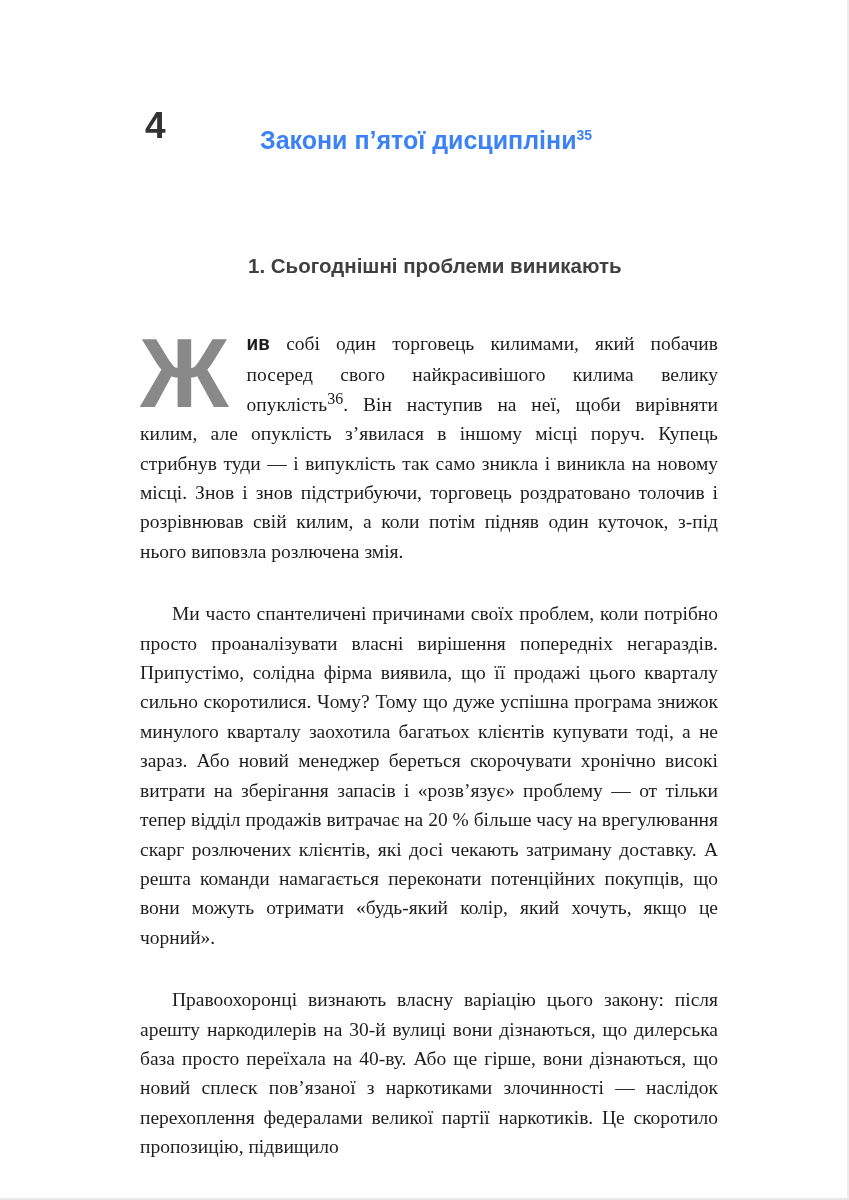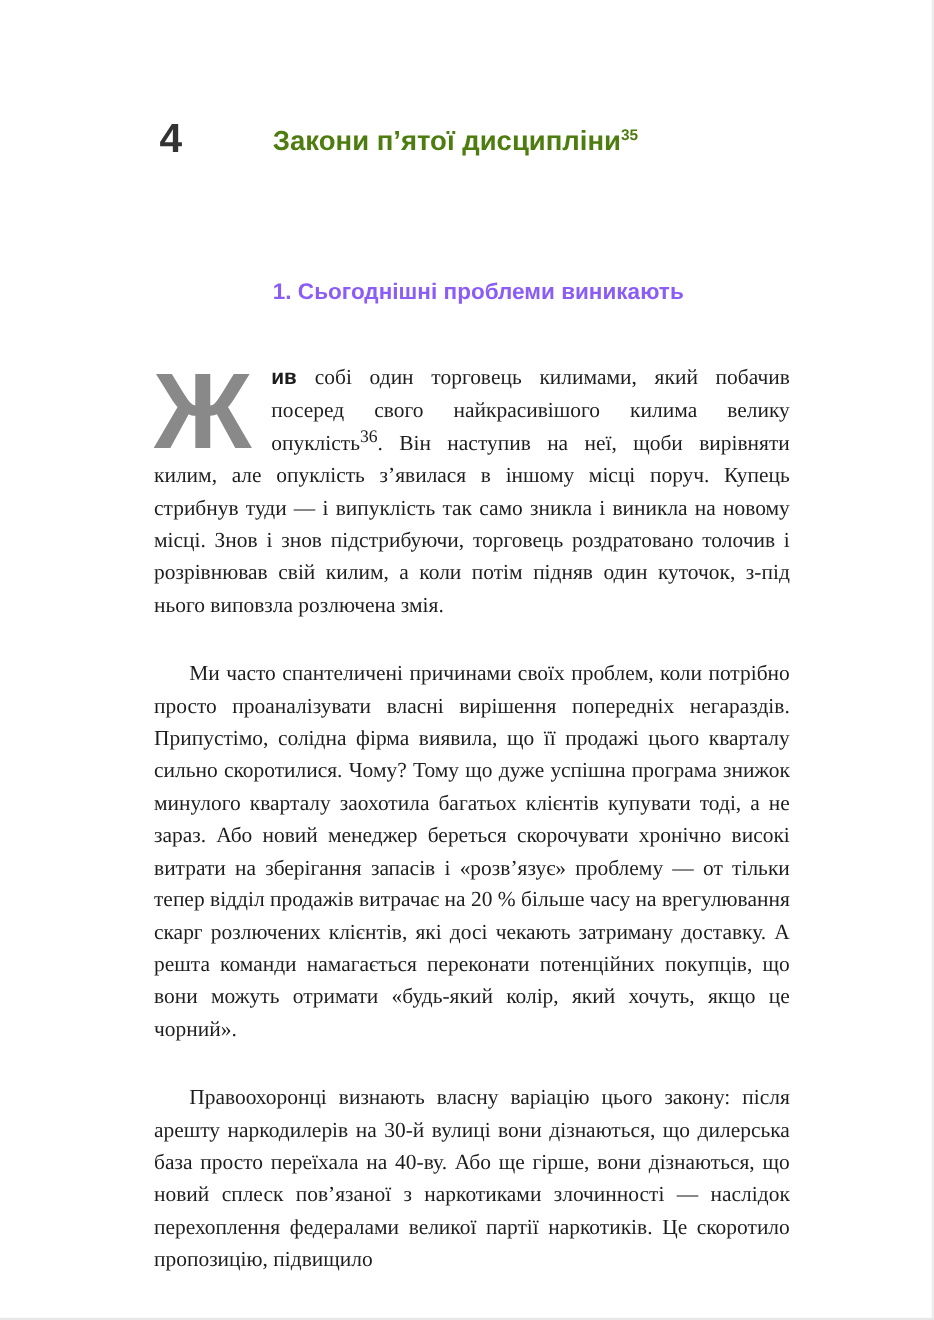--- a/index.html
+++ b/index.html
@@ -27,42 +27,42 @@
     font-family: "Liberation Sans", sans-serif;
     font-weight: bold;
     font-size: 37px;
     line-height: 40px;
     color: #333333;
   }
   .chapter-title {
     position: absolute;
     left: 248px;
     top: 112px;
-    margin: 0;
+    margin: 12px;
     font-family: "Liberation Sans", sans-serif;
     font-weight: bold;
     font-size: 25px;
     line-height: 32px;
-    color: #4d7c0f;
+    color: #3b82f6;
   }
   .title-sup {
     font-size: 14px;
     line-height: 0;
     vertical-align: 9px;
     font-weight: bold;
   }
   .section-heading {
     position: absolute;
     left: 248px;
     top: 250px;
     font-family: "Liberation Sans", sans-serif;
     font-weight: bold;
     font-size: 20.5px;
     line-height: 31px;
-    color: #8b5cf6;
+    color: #404040;
   }
   .heading-line2 { padding-left: 23px; }
   .body-text {
     position: absolute;
     left: 140px;
     top: 329px;
     width: 578px;
     font-size: 19.5px;
     line-height: 29.4px;
     text-align: justify;

